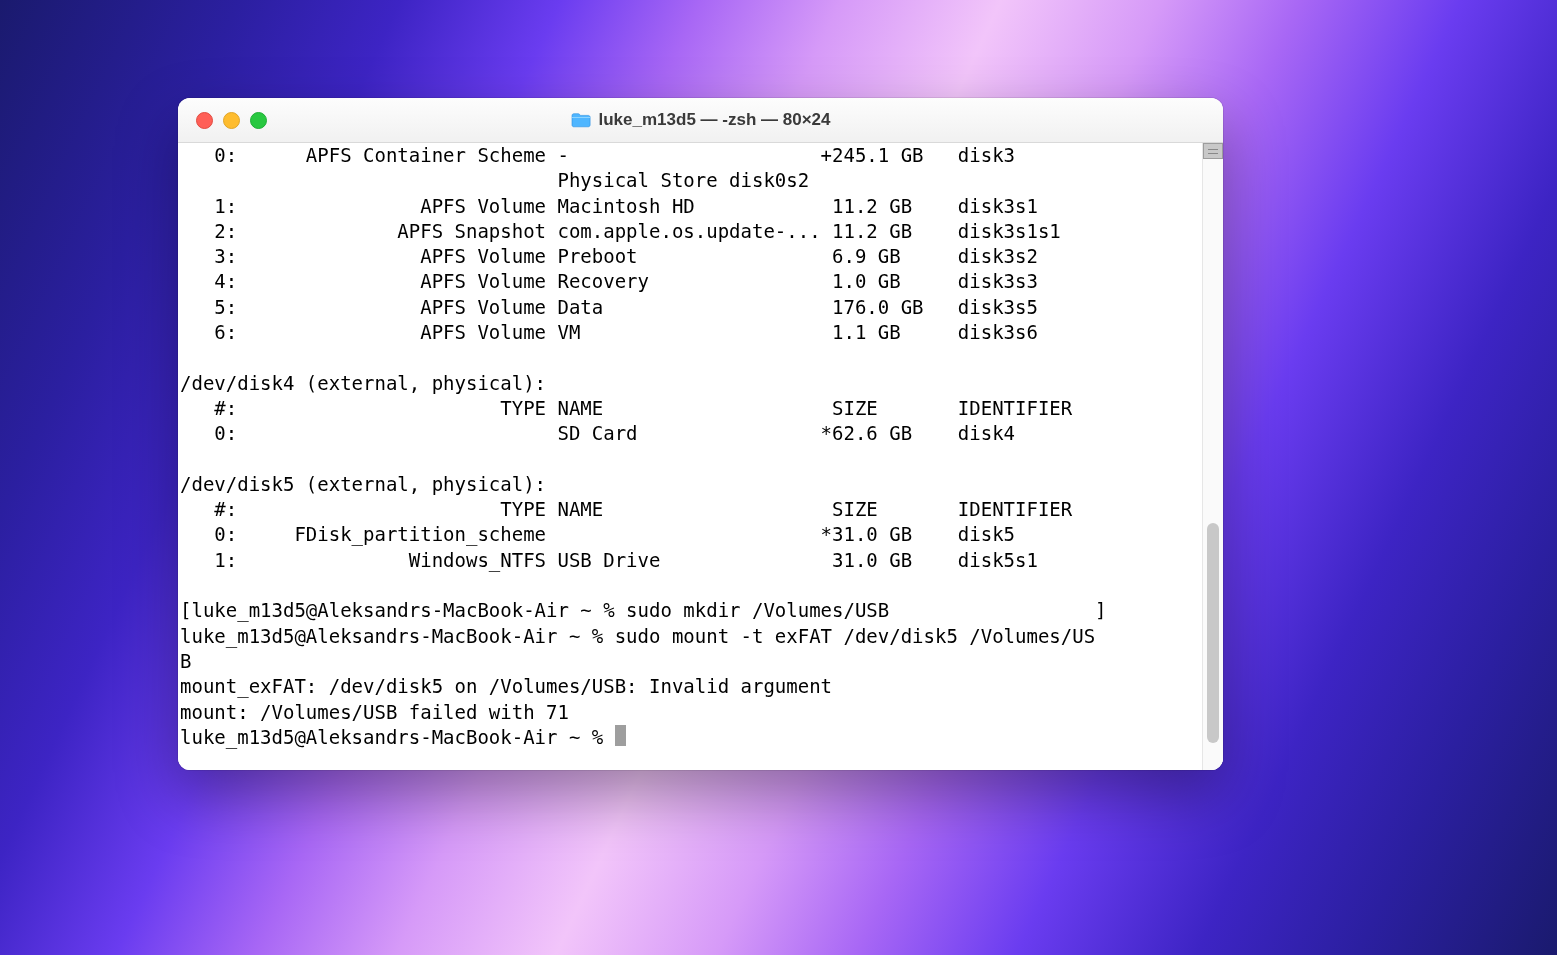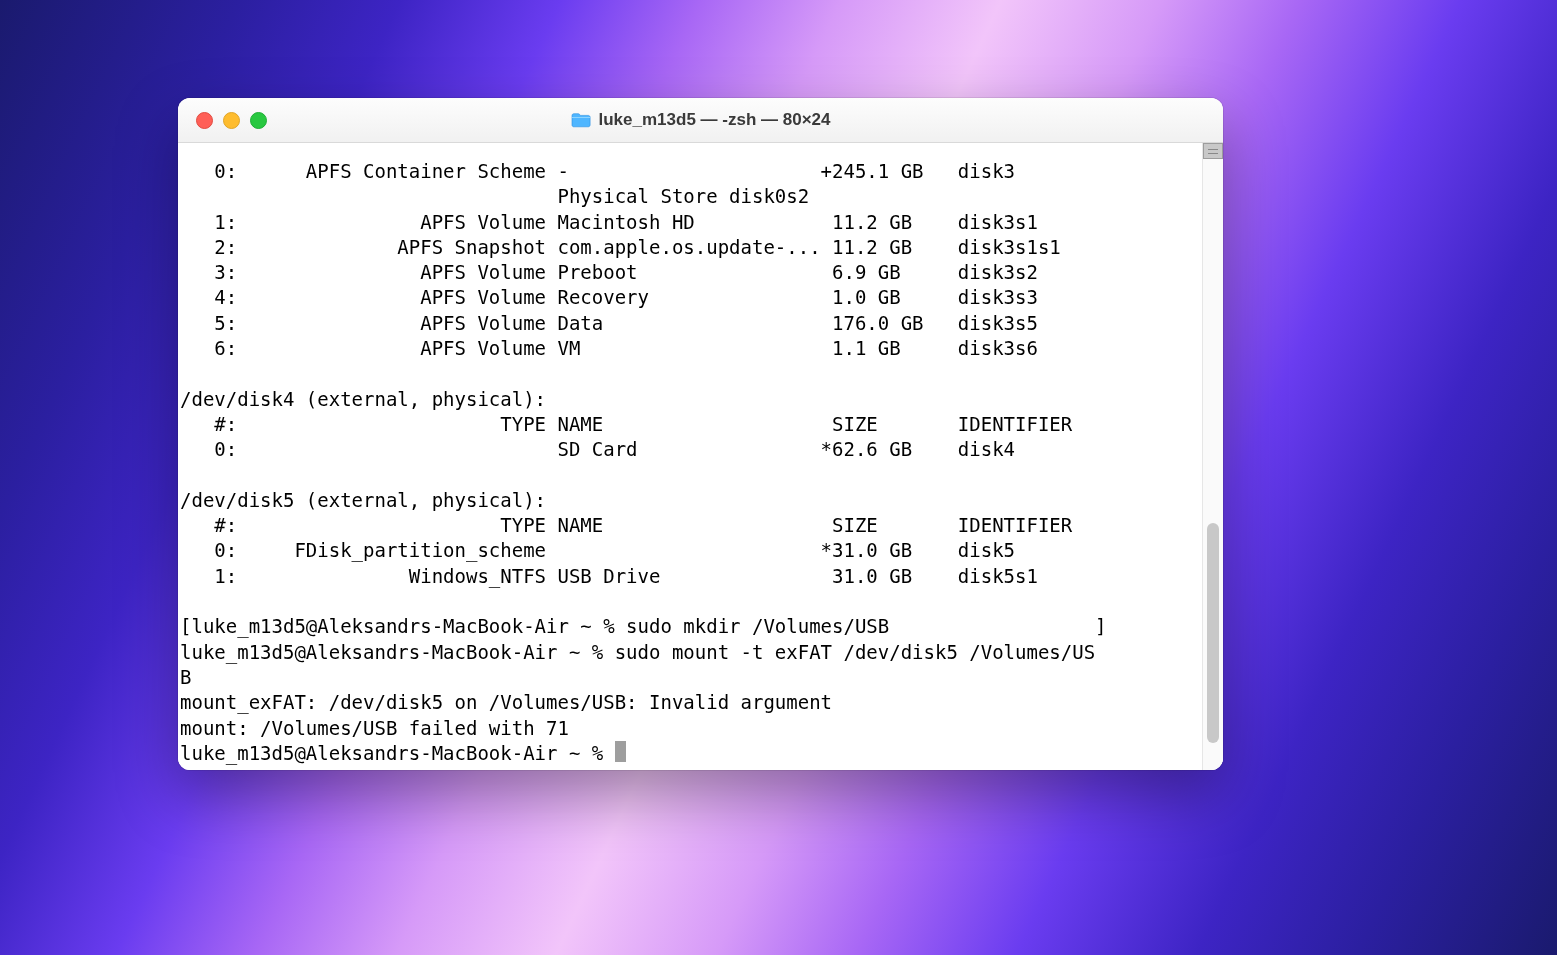--- a/index.html
+++ b/index.html
@@ -52,21 +52,21 @@
     font-family:"SF Mono",Menlo,Consolas,monospace;
     font-size:19px;
     line-height:25.3px;
     color:#000;
     background:#ffffff;
     position:relative;
   }
   .term-text{
     flex:1 1 auto;
     white-space:pre;
-    padding:16px 0 0 2px;
+    padding:0 0 0 2px;
     overflow:hidden;
   }
   .scrollbar{
     flex:0 0 20px;
     background:#fafafa;
     border-left:1px solid #e6e6e6;
     position:relative;
   }
   .scroll-knob{
     position:absolute;left:0;right:0;top:0;height:16px;

